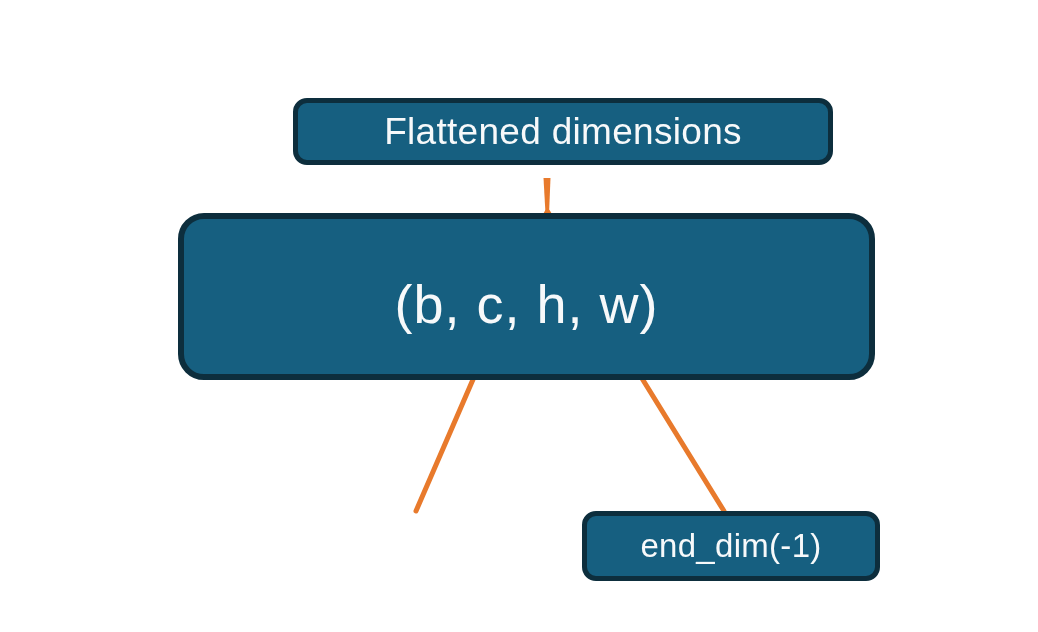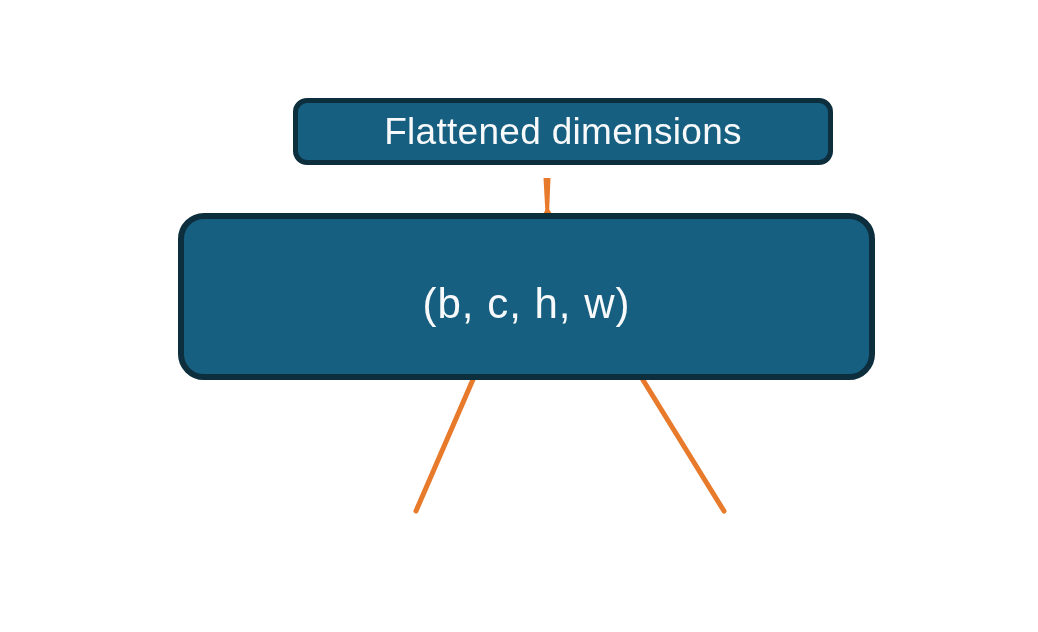--- a/index.html
+++ b/index.html
@@ -42,21 +42,21 @@
     font-size: 37px;
     letter-spacing: 0.3px;
   }
   .node-main {
     left: 178px;
     top: 213px;
     width: 697px;
     height: 167px;
     border-width: 6px;
     border-radius: 26px;
-    font-size: 42px;
+    font-size: 54px;
     padding-top: 14px;
     letter-spacing: 1px;
   }
   .node-small {
     top: 511px;
     height: 70px;
     font-size: 33px;
     letter-spacing: 0.3px;
   }
   .node-start { left: 267px; width: 296px; }
@@ -87,14 +87,17 @@
 
   <div class="node node-top">
     <span class="label">Flattened dimensions</span>
   </div>
 
   <div class="node node-main">
     <span class="label">(b, c, h, w)</span>
   </div>
 
 
+  <div class="node node-small node-end">
+    <span class="label">end_dim(-1)</span>
+  </div>
 
 </div>
 
 </body></html>

